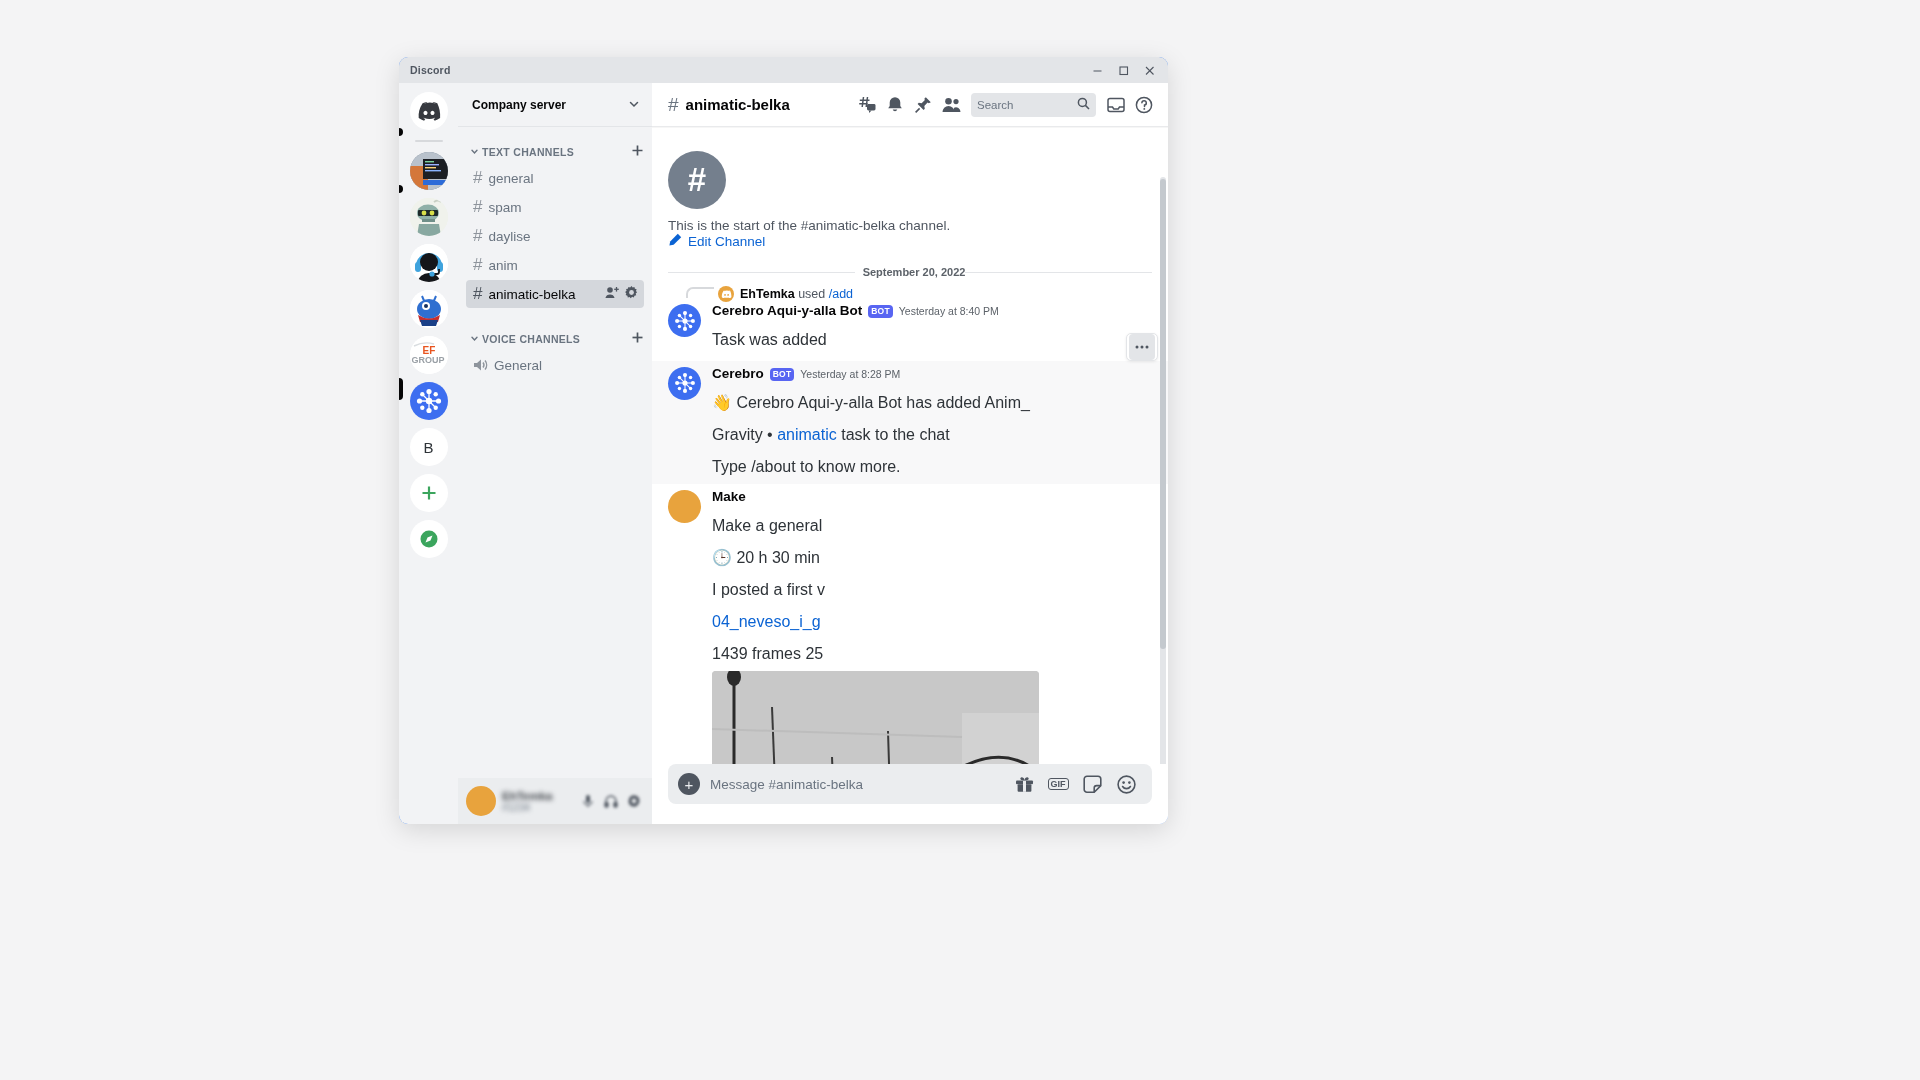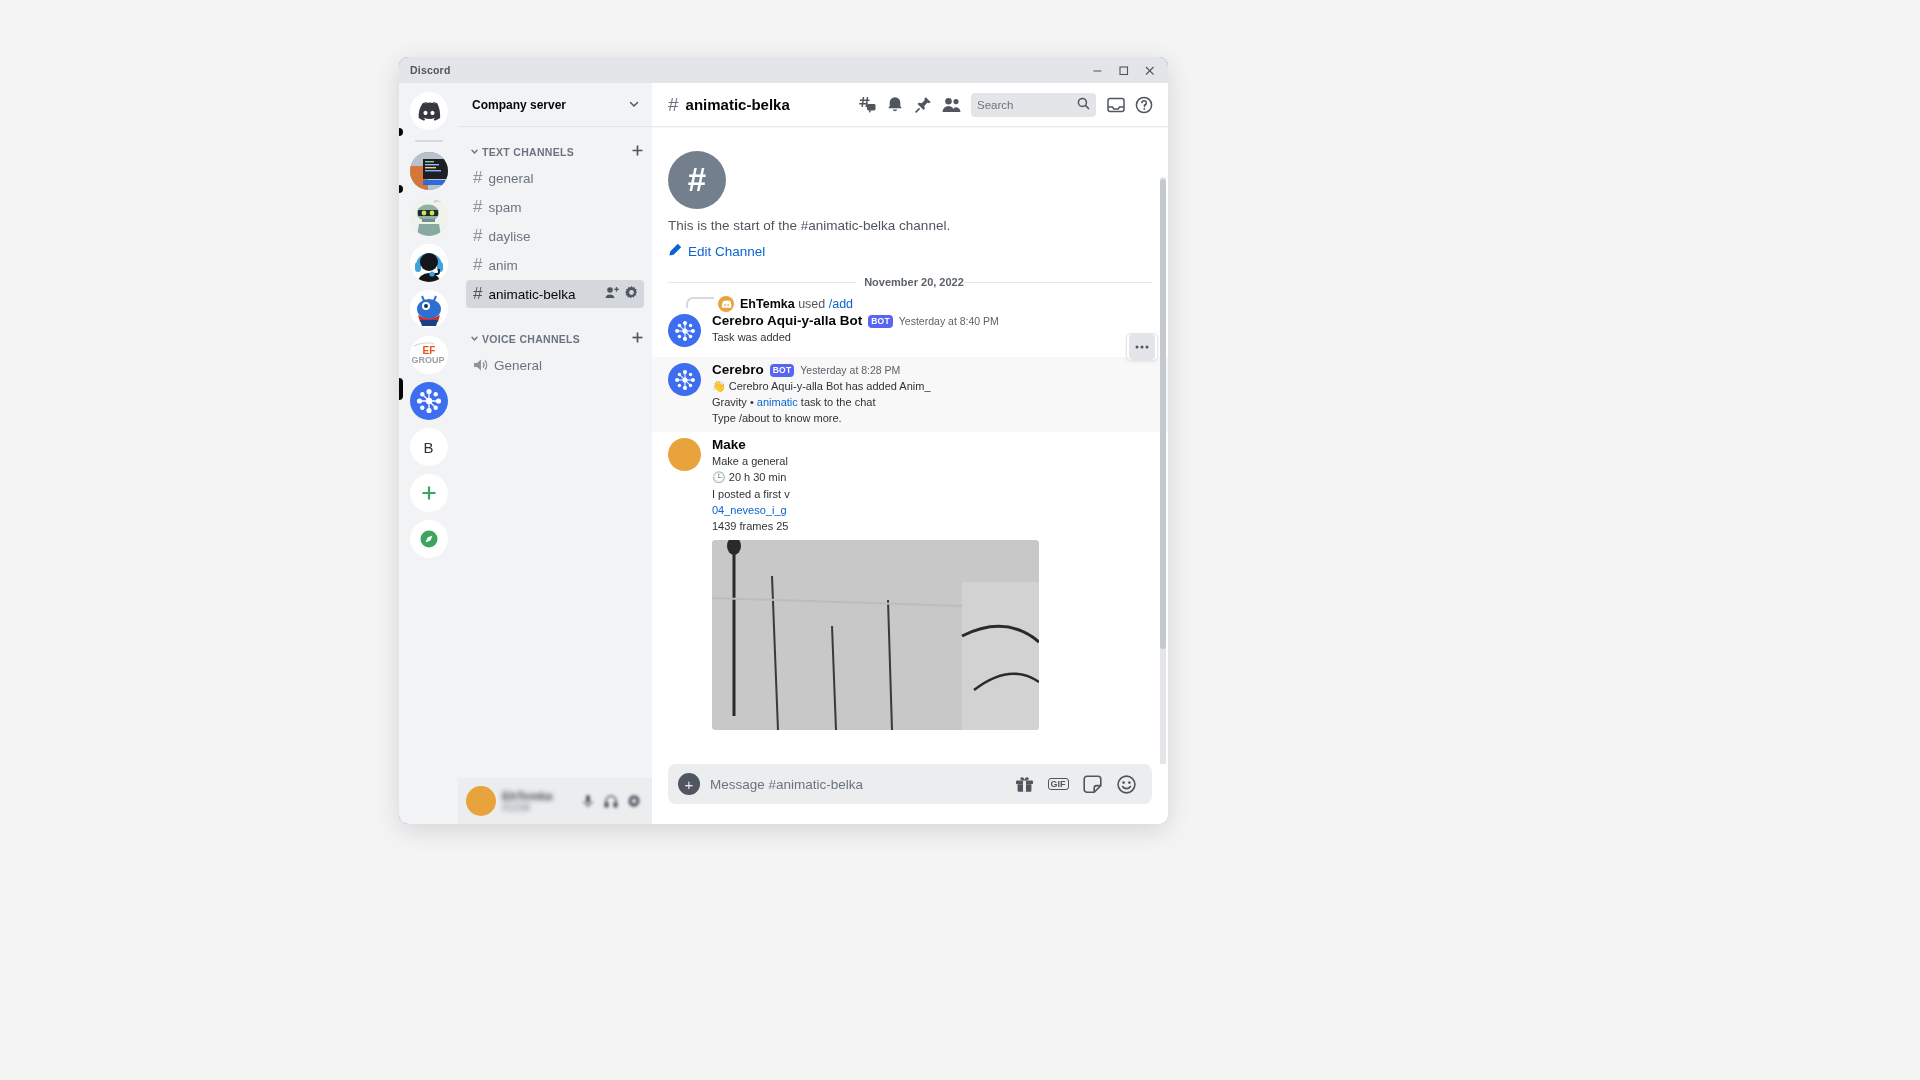--- a/index.html
+++ b/index.html
@@ -122,21 +122,21 @@
   #messages { flex: 1; position: relative; overflow: hidden; }
   #msg-scroll { position: absolute; inset: 0; padding: 0 0 8px 0; }
 
   .welcome { padding: 24px 16px 0 16px; }
   .welcome .big-hash {
     width: 58px; height: 58px; border-radius: 50%; background: #747f8d;
     display: flex; align-items: center; justify-content: center;
     color: #fff; font-size: 33px; font-weight: bold; margin-bottom: 9px;
   }
   .welcome h1 { font-size: 29px; font-weight: bold; color: #060607; line-height: 1.18; margin-bottom: 7px; letter-spacing: -.3px;}
-  .welcome .sub { font-size: 13.5px; color: #4f5660; margin-bottom: 10px; }
+  .welcome .sub { font-size: 13.5px; color: #4f5660; margin-bottom: 0; }
   .welcome .edit { display: flex; align-items: center; gap: 6px; color: #0b63d3; font-size: 13.5px; cursor: pointer; }
 
   .divider-row { display: flex; align-items: center; padding: 16px 16px 0 16px; }
   .divider-row .ln { flex: 1; height: 1px; background: #e3e5e8; }
   .divider-row .dt { font-size: 11px; font-weight: bold; color: #5c6269; padding-left: 8px; }
 
   .sysline { display: flex; align-items: center; padding: 8px 16px 0 30px; position: relative; }
   .sysline .elbow {
     position: absolute; left: 34px; top: 9px; width: 28px; height: 11px;
     border-left: 2px solid #d7d9dc; border-top: 2px solid #d7d9dc;
@@ -156,21 +156,21 @@
   .msg .av.bot { background: #3d6ef0; }
   .msg .av.admin { background: #e8a33d; }
   .msg .content { flex: 1; min-width: 0; }
   .msg .mhead { display: flex; align-items: center; gap: 6px; line-height: 1.1; }
   .msg .mname { font-size: 13.5px; font-weight: bold; color: #060607; }
   .badge-bot {
     background: #5865f2; color: #fff; font-size: 8.5px; font-weight: bold;
     padding: 1px 3px; border-radius: 4px; letter-spacing: .2px; line-height: 1.25;
   }
   .msg .mtime { font-size: 10.5px; color: #5c6269; }
-  .msg .mtext { font-size: 11px; color: #2e3338; line-height: 1.38; margin-top: 1px; }
+  .msg .mtext { font-size: 16px; color: #2e3338; line-height: 1.38; margin-top: 10px; }
   .msg .mtext a, .msg .mtext .lnk { color: #0b63d3; }
   .img-attach { margin-top: 6px; width: 327px; height: 190px; background: #c9c9c9; border-radius: 4px; position: relative; overflow: hidden; }
 
   
   #msg-actions {
     position: absolute; right: 10px; top: 0; display: flex; align-items: center;
     background: #fff; border: 1px solid #e3e5e8; border-radius: 5px;
     box-shadow: 0 1px 3px rgba(0,0,0,.08); height: 28px; padding: 0 2px;
   }
   .act-ico { width: 26px; height: 26px; display: flex; align-items: center; justify-content: center; color: #4f5660; cursor: pointer; }
@@ -532,21 +532,21 @@
                 <svg width="14" height="14" viewBox="0 0 14 14" fill="#0b63d3">
                     <path d="M9.8 0.8 l3.4 3.4 -7.6 7.6 -4.2.8 .8-4.2Z"></path>
                   </svg>
               </span>
               <span>Edit Channel</span>
             </div>
           </div>
 
           <div class="divider-row">
             <span class="ln"></span>
-            <span class="dt">November 20, 2022</span>
+            <span class="dt">September 20, 2022</span>
             <span class="ln"></span>
           </div>
 
           <div class="sysline">
             <span class="elbow"></span>
             <span class="sys-av">
               <svg width="11" height="8" viewBox="0 0 20 15" fill="#fff">
                   <path d="M17 1.5A15 15 0 0 0 13.2.4l-.2.3a14 14 0 0 1 3.2 1.5 13 13 0 0 0-11 0A13.7 13.7 0 0 1 8.4.7L8.2.4A15 15 0 0 0 4.5 1.5C1.7 5.6 1 9.6 1.3 13.6a15 15 0 0 0 4.5 2.2l1-1.5a9.6 9.6 0 0 1-1.5-.7l.3-.2a10.8 10.8 0 0 0 9.2 0l.3.2c-.5.3-1 .5-1.5.7l1 1.5a15 15 0 0 0 4.5-2.2c.4-4.7-.7-8.7-2.3-12.2ZM7.2 11c-.9 0-1.6-.8-1.6-1.8S6.3 7.4 7.2 7.4s1.6.8 1.6 1.8S8 11 7.2 11Zm5.8 0c-.9 0-1.6-.8-1.6-1.8s.7-1.8 1.6-1.8 1.6.8 1.6 1.8S13.9 11 13 11Z"></path>
                 </svg>
             </span>

